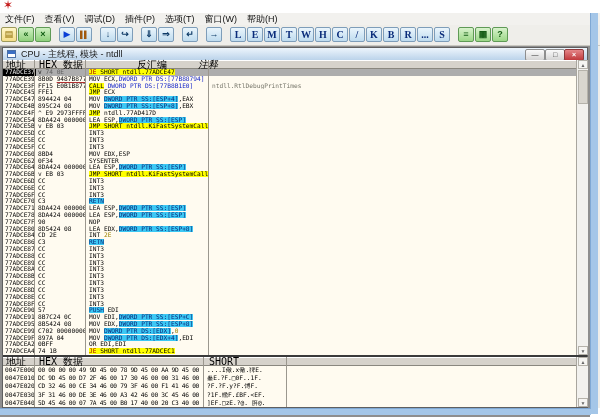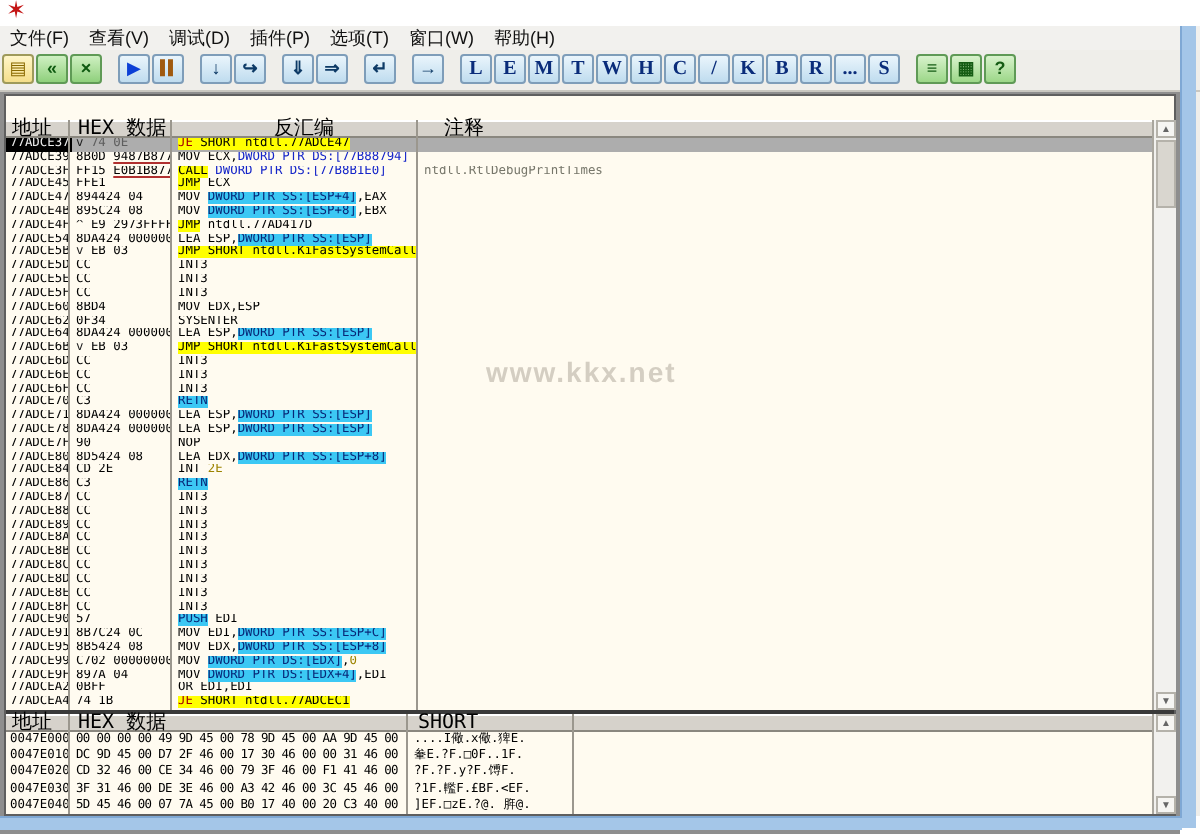--- a/index.html
+++ b/index.html
@@ -83,26 +83,33 @@
   <div class="topstrip">
     <span class="appicon">✶</span>
   </div>
 
   <div class="app">
     <div class="menubar" id="menubar"><span class="menu-item">文件(F)</span><span class="menu-item">查看(V)</span><span class="menu-item">调试(D)</span><span class="menu-item">插件(P)</span><span class="menu-item">选项(T)</span><span class="menu-item">窗口(W)</span><span class="menu-item">帮助(H)</span></div>
     <div class="toolbar" id="toolbar"><span class="tbtn tone-yellow"><span class="g">▤</span></span><span class="tbtn tone-green"><span class="g">«</span></span><span class="tbtn tone-green"><span class="g">×</span></span><span class="tbtn tone-blue tgap"><span class="g">▶</span></span><span class="tbtn tone-orange"><span class="g">▌▌</span></span><span class="tbtn tone-teal tgap"><span class="g">↓</span></span><span class="tbtn tone-teal"><span class="g">↪</span></span><span class="tbtn tone-teal tgap"><span class="g">⇓</span></span><span class="tbtn tone-teal"><span class="g">⇒</span></span><span class="tbtn tone-teal tgap"><span class="g">↵</span></span><span class="tbtn tone-teal tgap"><span class="g">→</span></span><span class="tbtn tone-letter tgap"><span class="g">L</span></span><span class="tbtn tone-letter"><span class="g">E</span></span><span class="tbtn tone-letter"><span class="g">M</span></span><span class="tbtn tone-letter"><span class="g">T</span></span><span class="tbtn tone-letter"><span class="g">W</span></span><span class="tbtn tone-letter"><span class="g">H</span></span><span class="tbtn tone-letter"><span class="g">C</span></span><span class="tbtn tone-letter"><span class="g">/</span></span><span class="tbtn tone-letter"><span class="g">K</span></span><span class="tbtn tone-letter"><span class="g">B</span></span><span class="tbtn tone-letter"><span class="g">R</span></span><span class="tbtn tone-letter"><span class="g">...</span></span><span class="tbtn tone-letter"><span class="g">S</span></span><span class="tbtn tone-green2 tgap"><span class="g">≡</span></span><span class="tbtn tone-green2"><span class="g">▦</span></span><span class="tbtn tone-green2"><span class="g">?</span></span></div>
 
     <div class="mdi">
       <div class="cpu">
+        <div class="titlebar">
+          <span class="cpuicon"></span>
+          <span class="cputitle">CPU - 主线程, 模块 - ntdll</span>
+          <span class="winbtn" style="right:42px;">—</span>
+          <span class="winbtn" style="right:22px;">□</span>
+          <span class="winbtn close" style="right:3px;">×</span>
+        </div>
 
         <div class="phdr" id="asmHdr" style="top:12px;">
             <span class="hlbl" style="left: 3px;">地址</span>
             <span class="hlbl" style="left: 36px;">HEX 数据</span>
             <span class="hlbl" style="left: 86px; margin-left: 48px;">反汇编</span>
-            <span class="hlbl" style="left: 219px;">注释</span>
+            <span class="hlbl" style="left: 195px; font-style: italic;">注释</span>
           </div>
         <div class="pane" id="asmRows" style="top:21px;height:286px;">
             <div class="arow sel" style="top: 0px;">
               <span class="acell eip">77ADCE37</span>
               <span class="hcell"><span class="arr">v </span><span class="s-dim">74 0E</span></span>
               <span class="dcell"><span class="s-ry">JE</span><span class="s-y"> SHORT ntdll.77ADCE47</span></span>
             </div>
             <div class="arow" style="top: 6.81px;">
               <span class="acell">77ADCE39</span>
               <span class="hcell"><span class="s-p">8B0D </span><span class="s-hu">9487B877</span></span>
@@ -361,15 +368,14 @@
           <div class="sarrow" style="bottom:0;">▼</div>
         </div>
       </div>
     </div>
   </div>
 
   <div class="border-right"></div>
   <div class="border-bottom"></div>
 
   <div class="wm">
-    <div class="wm-url">www.kkx.net</div>
   </div>
 </div>
 
 </body></html>

